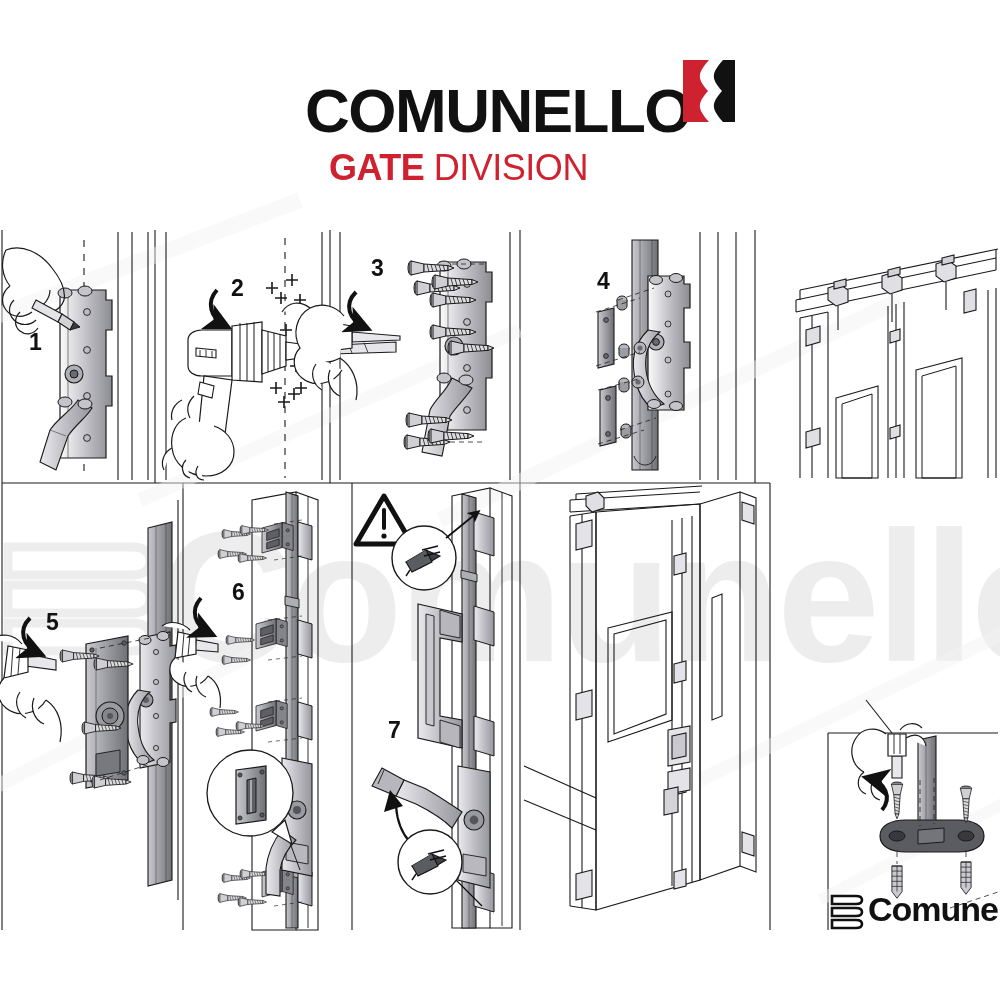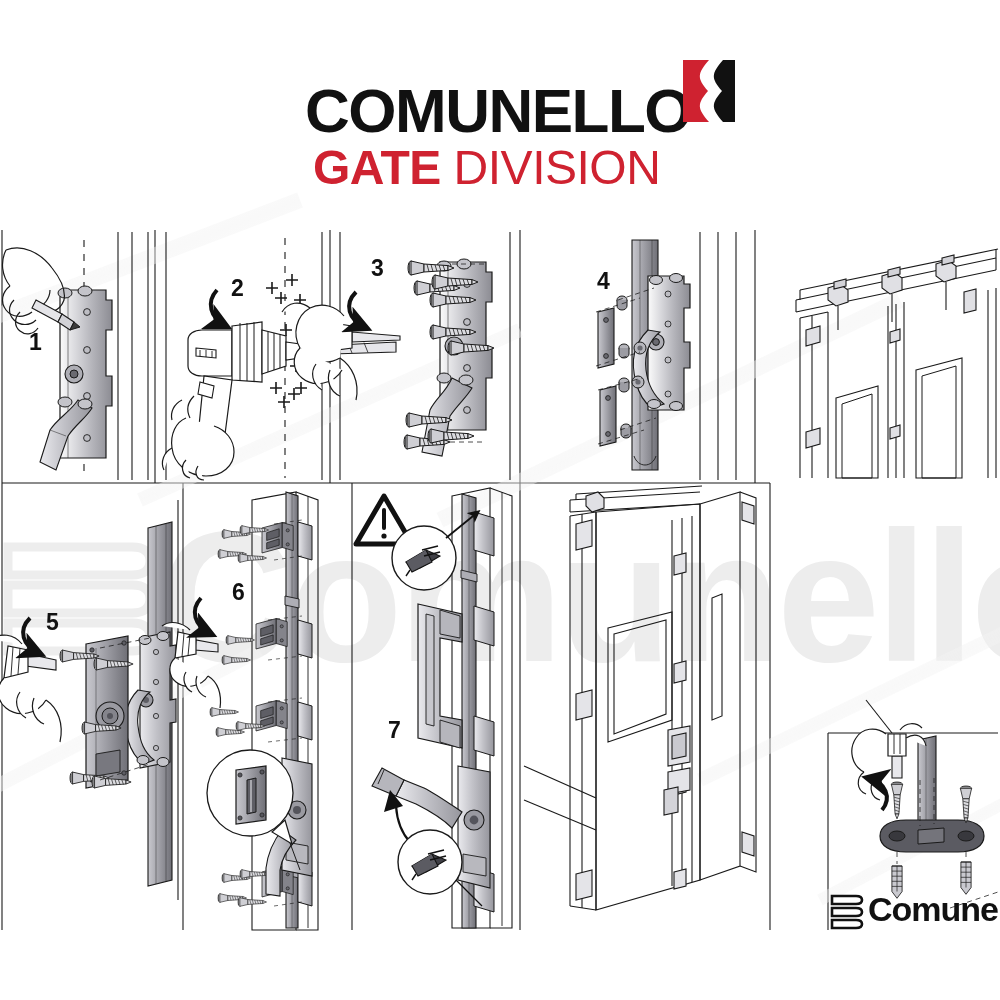--- a/index.html
+++ b/index.html
@@ -39,22 +39,22 @@
     font-size: 62px;
     font-weight: bold;
     letter-spacing: -1.5px;
     color: #111111;
     line-height: 62px;
     white-space: nowrap;
     font-family: "Liberation Sans", sans-serif;
   }
   #logo-subline {
     position: absolute;
-    left: 8px; top: 88px;
-    font-size: 48px;
+    left: 24px; top: 88px;
+    font-size: 36px;
     line-height: 40px;
     white-space: nowrap;
     font-family: "Liberation Sans", sans-serif;
   }
   #logo-sub-gate {
     font-weight: bold;
     color: #cf2230;
     letter-spacing: -0.5px;
   }
   #logo-sub-division {

